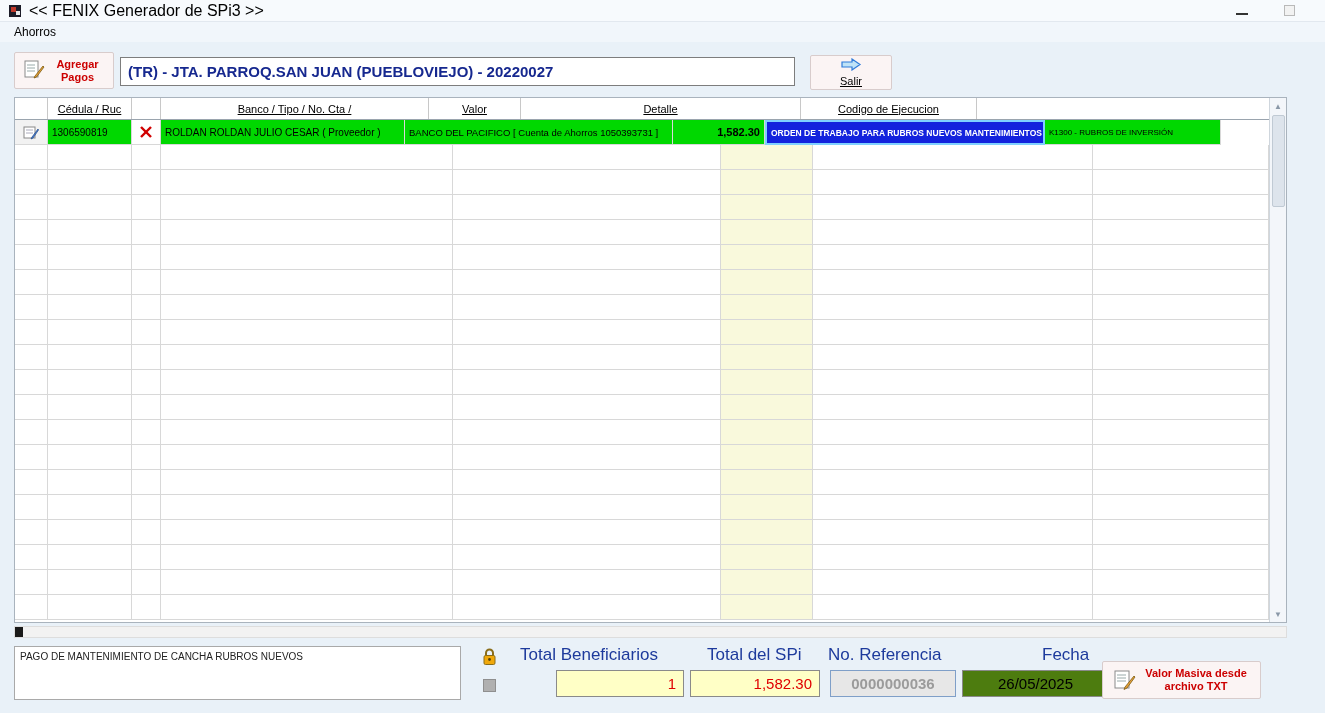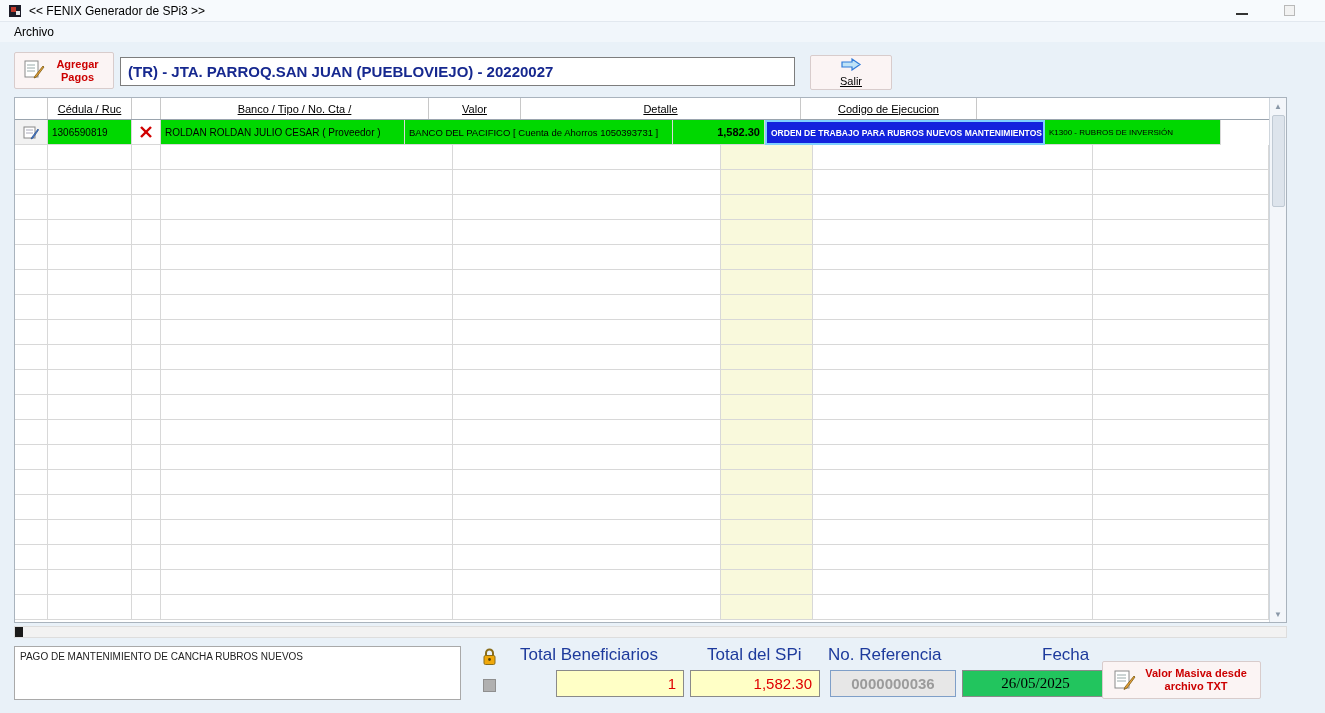--- a/index.html
+++ b/index.html
@@ -4,21 +4,21 @@
 <style>
   * { margin:0; padding:0; box-sizing:border-box; }
   html,body { width:1325px; height:713px; overflow:hidden;
     font-family:"Liberation Sans",sans-serif; background:#e9f1f8; }
 
   
   .titlebar { position:absolute; top:0; left:0; width:1325px; height:22px;
     background:#f7fafd; border-bottom:1px solid #e2e8ef;
     display:flex; align-items:center; padding:0 8px; }
   .app-icon { width:14px; height:14px; margin-right:7px; flex:0 0 auto; }
-  .title-text { font-size:12px; color:#000; }
+  .title-text { font-size:16px; color:#000; }
   .win-controls { margin-left:auto; display:flex; align-items:center; gap:36px; padding-right:22px; }
   .min-glyph { width:12px; border-bottom:2px solid #333; height:8px; }
   .box-glyph { width:11px; height:11px; border:1px solid #b9b9b9; background:#f2f2f2; }
 
   
   .menubar { position:absolute; top:22px; left:0; width:1325px; height:20px;
     background:#f1f6fb; display:flex; align-items:center; padding-left:10px; }
   .menu-item { font-size:12px; color:#000; padding:2px 4px; }
 
   
@@ -69,21 +69,21 @@
     font-family:"Liberation Sans",sans-serif; font-size:10px; color:#222; padding:4px 5px; }
   .lock-icon { position:absolute; left:481px; top:647px; }
   .gray-square { position:absolute; left:483px; top:679px; width:13px; height:13px;
     background:#b0b0b0; border:1px solid #8f8f8f; }
   .flabel { position:absolute; top:645px; font-size:17px; color:#1d3a9c; white-space:nowrap; }
   .ffield { position:absolute; top:670px; height:27px; border:1px solid #8a8a8a;
     font-size:15px; display:flex; align-items:center; }
   .f-benef { left:556px; width:128px; background:#ffffc6; color:#e00000; justify-content:flex-end; padding-right:7px; }
   .f-spi   { left:690px; width:130px; background:#ffffc6; color:#e00000; justify-content:flex-end; padding-right:7px; }
   .f-ref   { left:830px; width:126px; background:#e7e7e7; color:#9b9b9b; font-weight:bold; justify-content:center; border:1px solid #7f9fc8; }
-  .f-fecha { left:962px; width:147px; background:#22c55e; color:#000; justify-content:center;font-family:Liberation Serif, serif; }
+  .f-fecha { left:962px; width:147px; background:#4d7c0f; color:#000; justify-content:center; }
   .btn-carga { position:absolute; left:1102px; top:661px; width:159px; height:38px; gap:5px; padding:2px 4px; }
   .btn-carga .lbl { color:#cc0000; font-weight:bold; font-size:11px; line-height:1.2; text-align:center; width:110px; }
 </style>
 </head>
 <body>
 
 <div class="titlebar">
   <span class="app-icon">
     <svg width="14" height="14">
         <rect x="1" y="1" width="12" height="12" fill="#1c1c28"></rect>
@@ -92,21 +92,21 @@
       </svg>
   </span>
   <span class="title-text">&lt;&lt; FENIX Generador de SPi3 &gt;&gt;</span>
   <span class="win-controls">
     <span class="min-glyph"></span>
     <span class="box-glyph"></span>
   </span>
 </div>
 
 <div class="menubar">
-  <span class="menu-item">Archivo</span>
+  <span class="menu-item">Ahorros</span>
 </div>
 
 <button class="btn btn-agregar">
   <span>
     <svg width="22" height="22">
         <rect x="2" y="3" width="13" height="16" fill="#fff" stroke="#8a8a8a"></rect>
         <line x1="4" y1="7" x2="12" y2="7" stroke="#9aa" stroke-width="1"></line>
         <line x1="4" y1="10" x2="12" y2="10" stroke="#9aa" stroke-width="1"></line>
         <line x1="4" y1="13" x2="12" y2="13" stroke="#9aa" stroke-width="1"></line>
         <path d="M20 8 L12 18 L11 20 L13.5 19 L21 9 Z" fill="#e8a13a" stroke="#7a5a10" stroke-width="0.8"></path>

